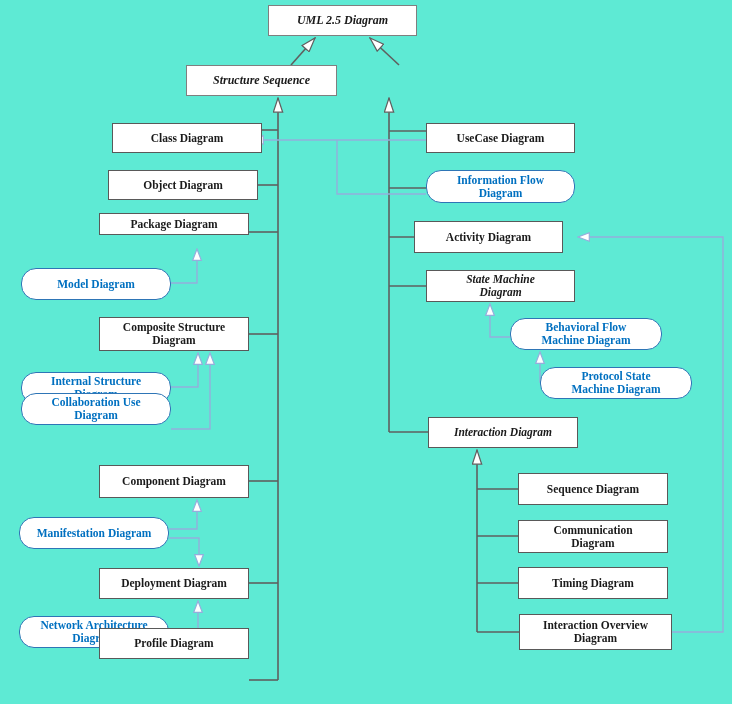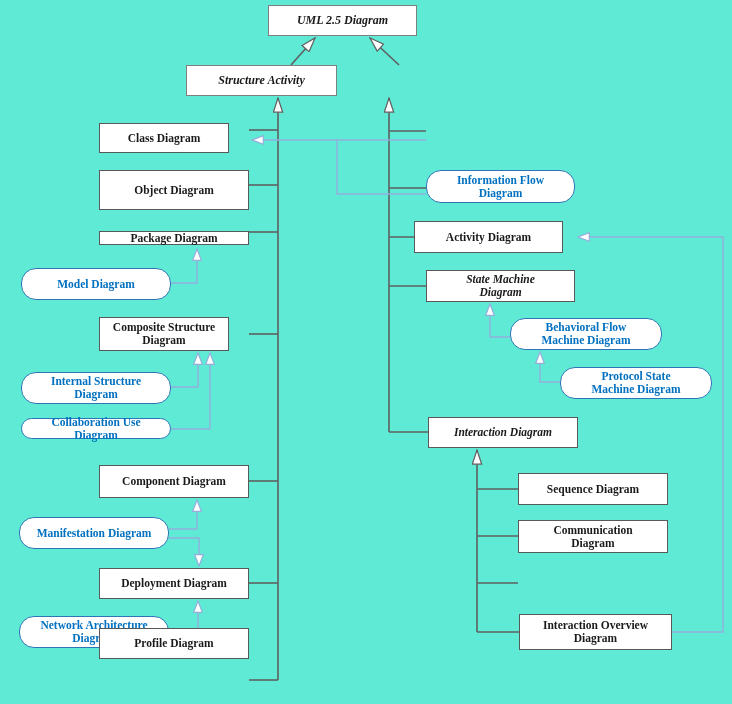--- a/index.html
+++ b/index.html
@@ -85,48 +85,50 @@
       <polyline points="426,140 252,140" marker-end="url(#ablue)"></polyline>
       <polyline points="510,337 490,337 490,304" marker-end="url(#ablue)"></polyline>
       <polyline points="560,382 540,382 540,352" marker-end="url(#ablue)"></polyline>
 
       <polyline points="672,632 723,632 723,237 578,237" marker-end="url(#ablue)"></polyline>
     </g>
   </svg>
 
   <div class="node abstract toplevel" style="left:268px;top:5px;width:149px;height:31px">UML 2.5 Diagram</div>
 
-  <div class="node abstract toplevel" style="left:186px;top:65px;width:151px;height:31px">Structure Activity</div>
+  <div class="node abstract toplevel" style="left:186px;top:65px;width:151px;height:31px">Structure Sequence</div>
 
-  <div class="node" style="left:99px;top:123px;width:130px;height:30px">Class Diagram</div>
-  <div class="node" style="left:99px;top:170px;width:150px;height:40px">Object Diagram</div>
-  <div class="node" style="left:99px;top:231px;width:150px;height:14px">Package Diagram</div>
+  <div class="node" style="left:112px;top:123px;width:150px;height:30px">Class Diagram</div>
+  <div class="node" style="left:108px;top:170px;width:150px;height:30px">Object Diagram</div>
+  <div class="node" style="left:99px;top:213px;width:150px;height:22px">Package Diagram</div>
   <div class="node custom" style="left:21px;top:268px;width:150px;height:32px">Model Diagram</div>
-  <div class="node" style="left:99px;top:317px;width:130px;height:34px">Composite Structure
+  <div class="node" style="left:99px;top:317px;width:150px;height:34px">Composite Structure
 Diagram</div>
   <div class="node custom" style="left:21px;top:372px;width:150px;height:32px">Internal Structure
 Diagram</div>
-  <div class="node custom" style="left:21px;top:418px;width:150px;height:21px">Collaboration Use
+  <div class="node custom" style="left:21px;top:393px;width:150px;height:32px">Collaboration Use
 Diagram</div>
   <div class="node" style="left:99px;top:465px;width:150px;height:33px">Component Diagram</div>
   <div class="node custom" style="left:19px;top:517px;width:150px;height:32px">Manifestation Diagram</div>
   <div class="node" style="left:99px;top:568px;width:150px;height:31px">Deployment Diagram</div>
   <div class="node custom" style="left:19px;top:616px;width:150px;height:32px">Network Architecture
 Diagram</div>
   <div class="node" style="left:99px;top:628px;width:150px;height:31px">Profile Diagram</div>
 
+  <div class="node" style="left:426px;top:123px;width:149px;height:30px">UseCase Diagram</div>
   <div class="node custom" style="left:426px;top:170px;width:149px;height:33px">Information Flow
 Diagram</div>
   <div class="node" style="left:414px;top:221px;width:149px;height:32px">Activity Diagram</div>
   <div class="node abstract" style="left:426px;top:270px;width:149px;height:32px">State Machine
 Diagram</div>
   <div class="node custom" style="left:510px;top:318px;width:152px;height:32px">Behavioral Flow
 Machine Diagram</div>
-  <div class="node custom" style="left:560px;top:367px;width:152px;height:32px">Protocol State
+  <div class="node custom" style="left:540px;top:367px;width:152px;height:32px">Protocol State
 Machine Diagram</div>
   <div class="node abstract" style="left:428px;top:417px;width:150px;height:31px">Interaction Diagram</div>
   <div class="node" style="left:518px;top:473px;width:150px;height:32px">Sequence Diagram</div>
   <div class="node" style="left:518px;top:520px;width:150px;height:33px">Communication
 Diagram</div>
+  <div class="node" style="left:518px;top:567px;width:150px;height:32px">Timing Diagram</div>
   <div class="node" style="left:519px;top:614px;width:153px;height:36px">Interaction Overview
 Diagram</div>
 
 </div>
 
 </body></html>

